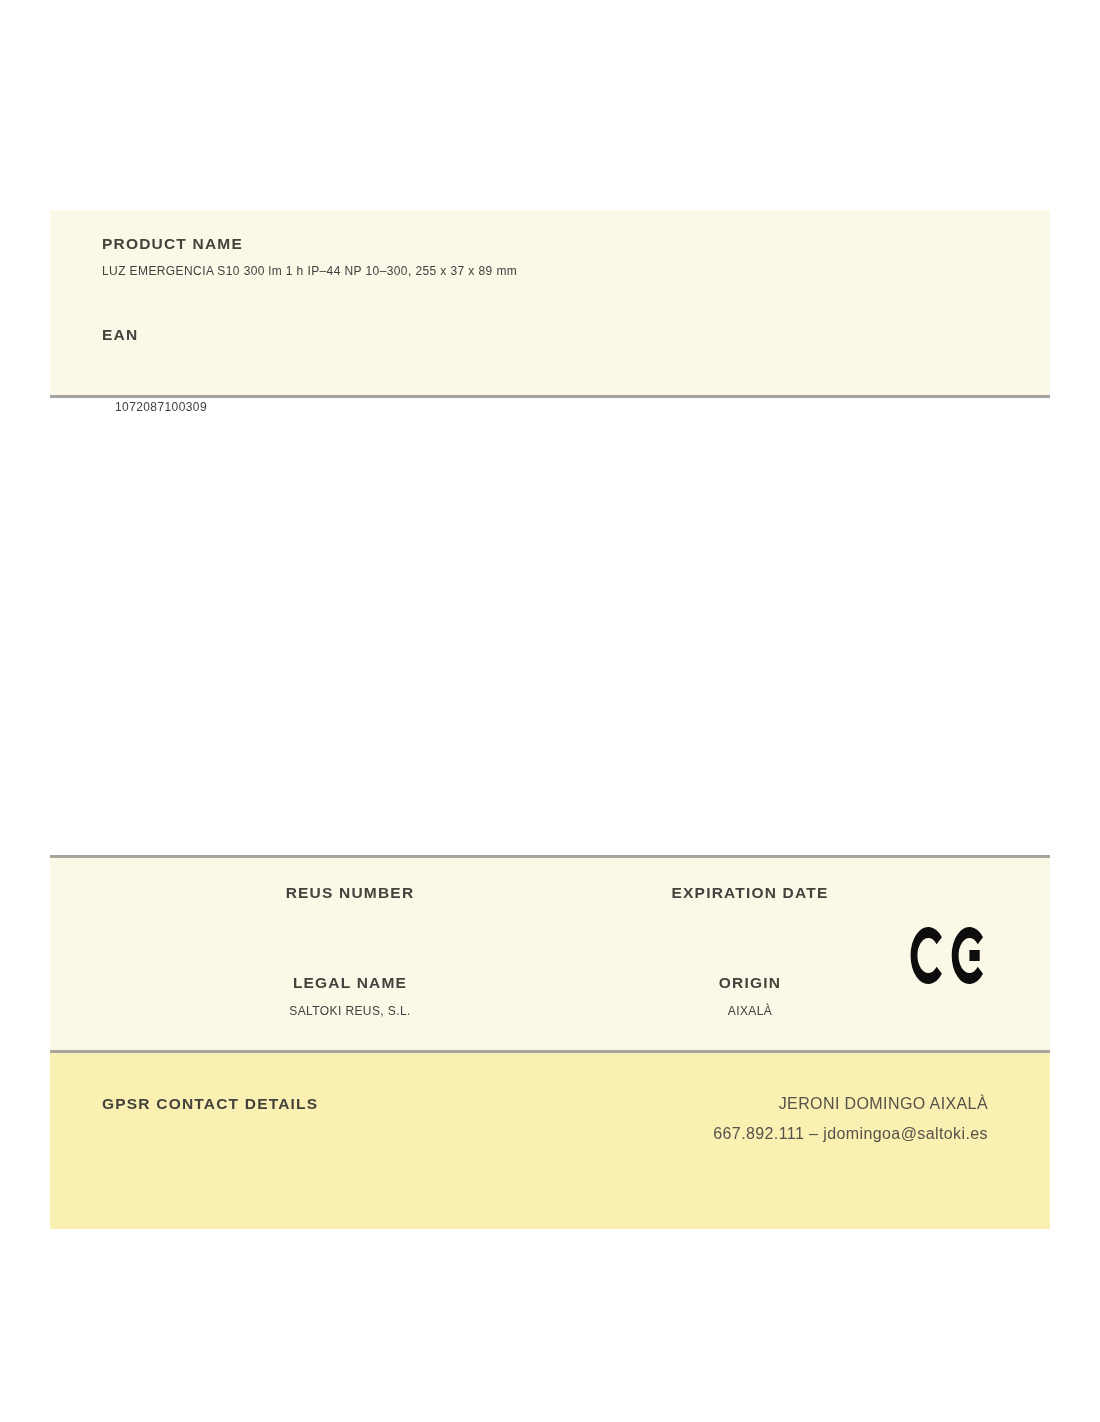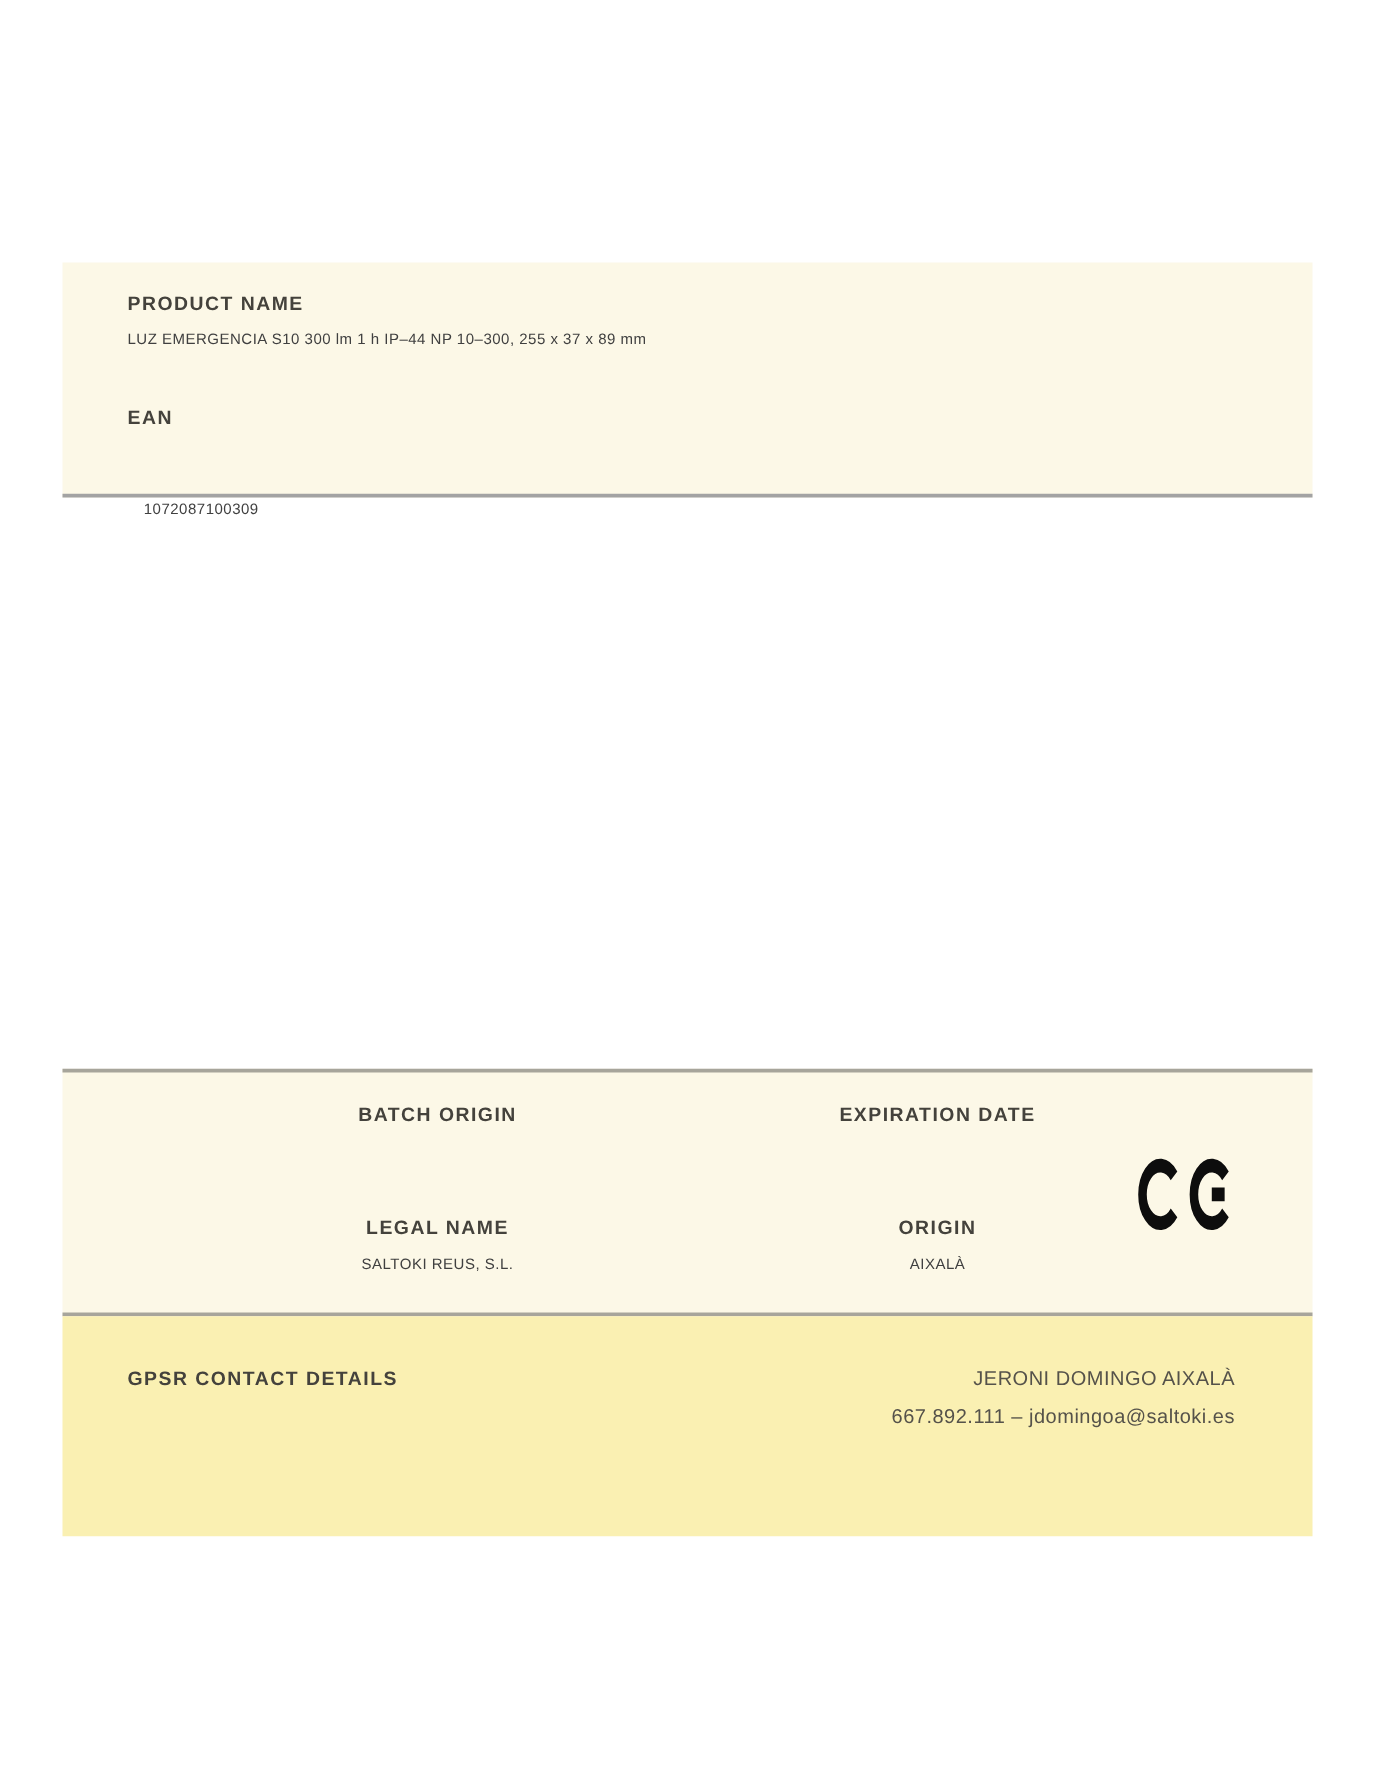--- a/index.html
+++ b/index.html
@@ -96,21 +96,21 @@
 <div class="page">
 
   <section class="panel panel-product">
     <div class="lbl pp-label1">PRODUCT NAME</div>
     <div class="val pp-value1">LUZ EMERGENCIA S10 300 lm 1 h IP–44 NP 10–300, 255 x 37 x 89 mm</div>
     <div class="lbl pp-label2">EAN</div>
     <div class="val pp-value2">1072087100309</div>
   </section>
 
   <section class="panel panel-compliance">
-    <div class="lbl col1 row1">BATCH ORIGIN</div>
+    <div class="lbl col1 row1">REUS NUMBER</div>
     <div class="val col1 row1v"></div>
     <div class="lbl col2 row1">EXPIRATION DATE</div>
     <div class="val col2 row1v"></div>
     <div class="lbl col1 row2">LEGAL NAME</div>
     <div class="val col1 row2v">SALTOKI REUS, S.L.</div>
     <div class="lbl col2 row2">ORIGIN</div>
     <div class="val col2 row2v">AIXALÀ</div>
 
     <div class="ce-mark">
       <svg viewBox="0 0 140 64" preserveAspectRatio="none" aria-hidden="true">

